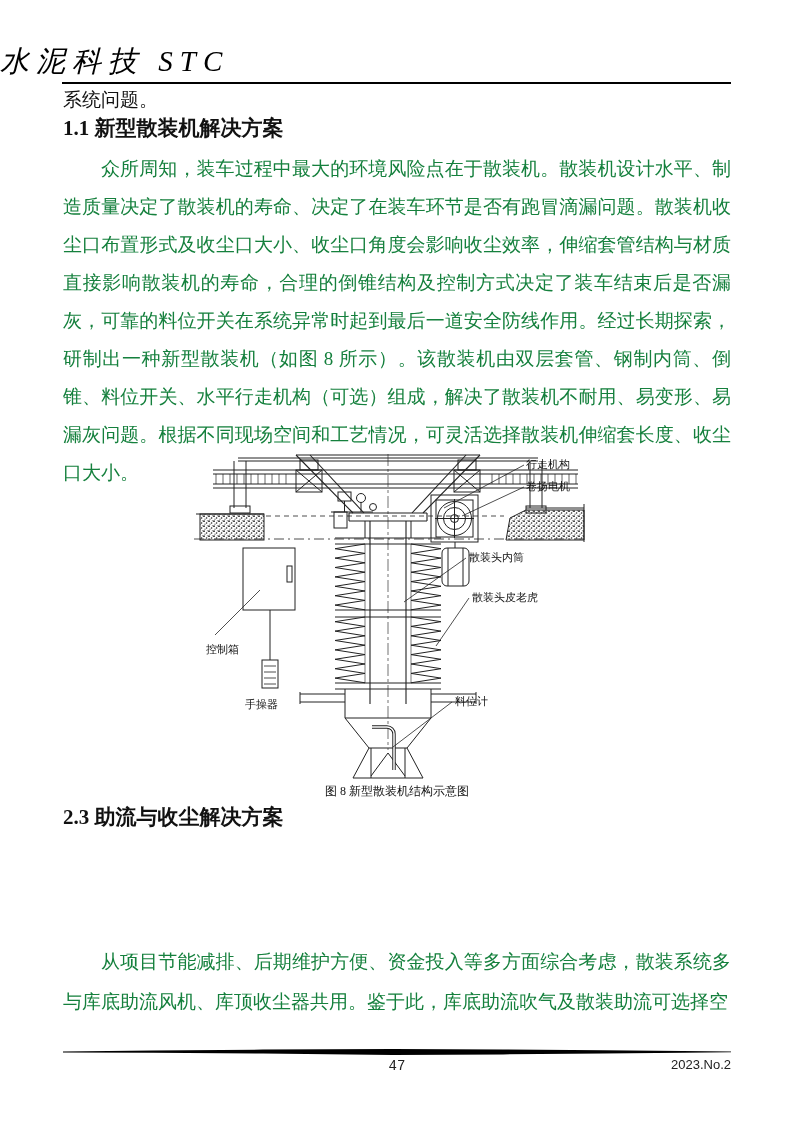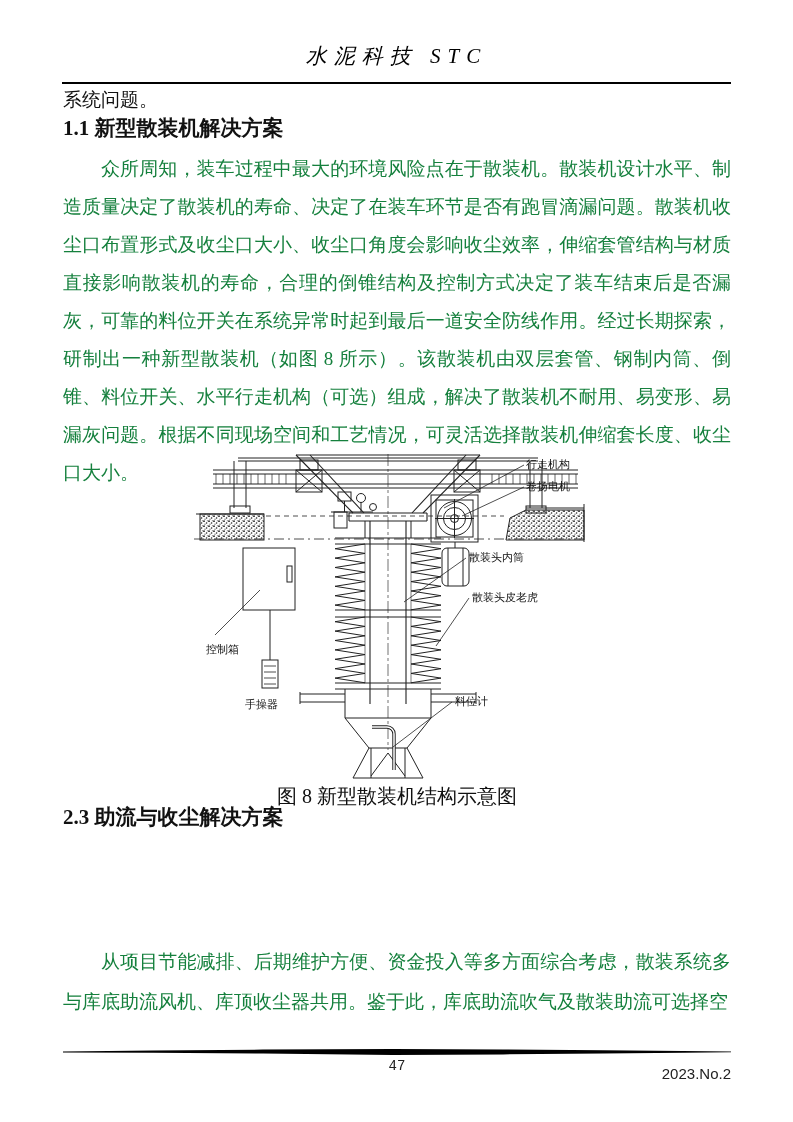--- a/index.html
+++ b/index.html
@@ -1,39 +1,39 @@
 <!DOCTYPE html>
 <html><head>
 <meta charset="utf-8">
 <style>
   html,body{margin:0;padding:0;background:#ffffff;}
   .page{position:relative;width:793px;height:1122px;background:#fff;color:#111;
         font-family:"Liberation Serif",serif;overflow:hidden;}
-  .header-title{position:absolute;top:42px;left:0;width:100%;text-align:center;
-        font-size:21px;font-style:italic;letter-spacing:7px;color:#000;}
+  .header-title{position:absolute;top:42px;left:0;width:100%;
+        font-size:29px;font-style:italic;letter-spacing:7px;color:#000;}
   .header-rule{position:absolute;top:82px;left:62px;width:669px;border-top:2px solid #000;}
   .lead{position:absolute;top:83px;left:63px;width:668px;font-size:19px;line-height:34px;}
   .sec-heading{position:absolute;left:63px;width:668px;font-size:21px;font-weight:700;
         line-height:28px;font-family:"Liberation Serif",serif;}
   .h22{top:114px;}
   .h23{top:803px;}
   .para{position:absolute;left:63px;width:668px;font-size:19px;text-align:justify;
         text-indent:2em;color:#15803d;}
   .p1{top:150px;line-height:38px;}
   .p2{top:834px;line-height:40px;}
   .p3{top:942px;line-height:40px;}
   .figure-wrap{position:absolute;top:450px;left:188px;width:400px;height:340px;}
   .fig-caption{position:absolute;top:783px;left:63px;width:668px;text-align:center;
-        font-size:20px;color:#111;}
+        font-size:12px;color:#111;}
   .fig-label{font:11px "Liberation Sans",sans-serif;fill:#111;}
   .footer-rule{position:absolute;top:1049px;left:63px;width:668px;height:8px;}
   .footer-page{position:absolute;top:1058px;left:63px;width:668px;text-align:center;
         font-size:14px;font-family:Liberation Mono, monospace;color:#222;}
-  .footer-issue{position:absolute;top:1057px;right:62px;font-size:15px;
-        font-family:"Liberation Sans",sans-serif;color:#222;margin-top:8px;}
+  .footer-issue{position:absolute;top:1057px;right:62px;font-size:13px;
+        font-family:"Liberation Sans",sans-serif;color:#222;}
   svg line,svg path,svg rect,svg polygon,svg circle,svg polyline{shape-rendering:geometricPrecision;}
 </style>
 </head>
 <body>
 
 <div class="page">
 
   <div class="header-title">水泥科技 STC</div>
   <div class="header-rule"></div>
 

